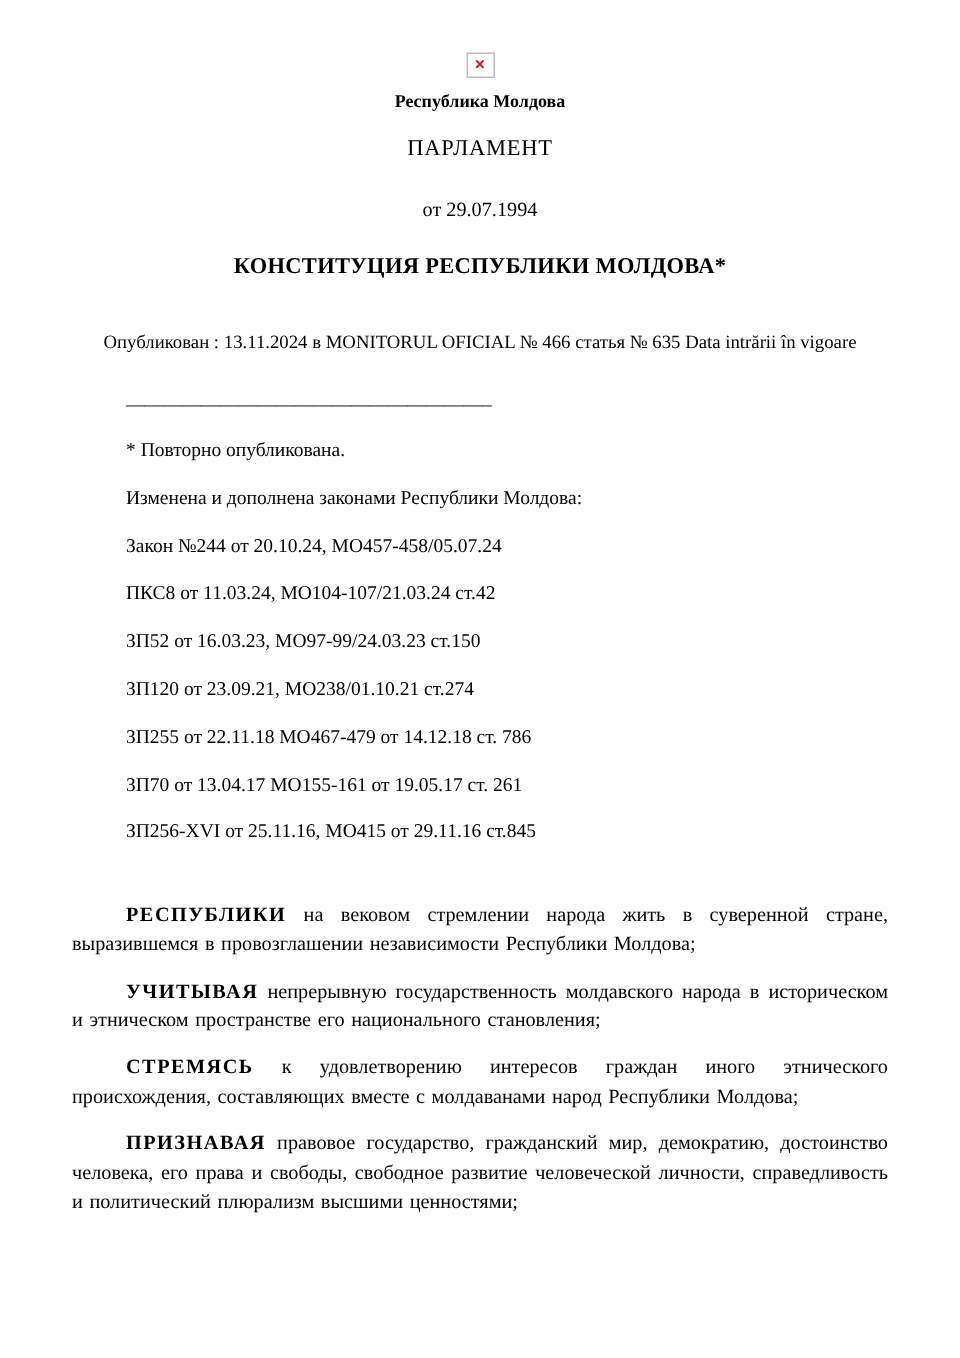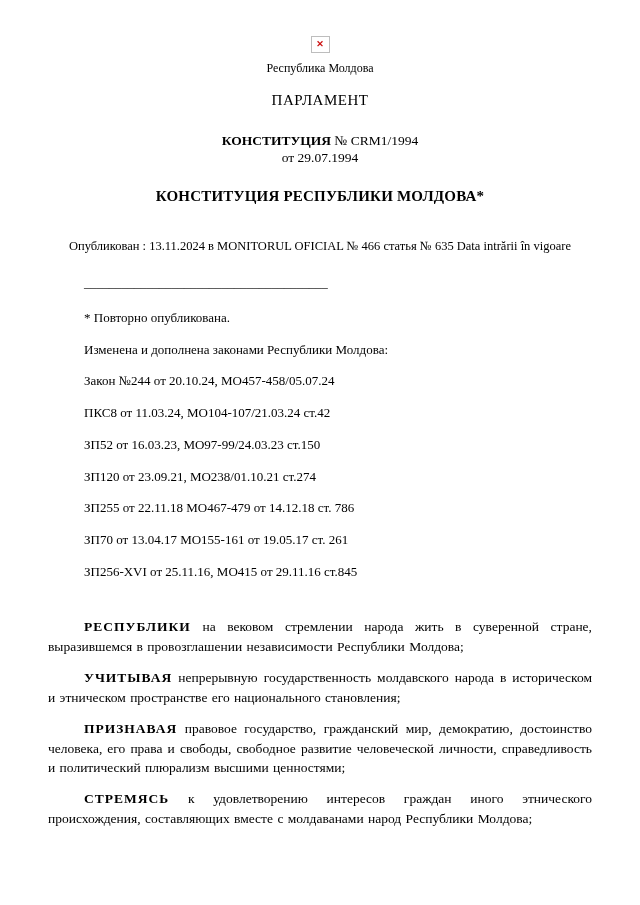--- a/index.html
+++ b/index.html
@@ -35,21 +35,21 @@
   .broken-img .x-glyph {
     color: #cc1111;
     font-size: 9px;
     line-height: 1;
     font-family: "Liberation Sans", sans-serif;
     font-weight: bold;
   }
 
   .org-name {
     font-size: 12px;
-    font-weight: normal;
+    font-weight: bold;
     margin-bottom: 16px;
   }
   .parliament {
     font-size: 15px;
     margin-bottom: 24px;
     letter-spacing: 0.5px;
   }
   .doc-line {
     font-size: 13.5px;
     line-height: 1.25;
@@ -110,21 +110,20 @@
   <div class="center broken-img-wrap">
     <span class="broken-img">
       <span class="x-glyph">✕</span>
     </span>
   </div>
 
   <div class="center org-name">Республика Молдова</div>
 
   <div class="center parliament">ПАРЛАМЕНТ</div>
 
-  <div class="center doc-line"><span class="bold">КОНСТИТУЦИЯ</span><span> № CRM1/1994</span></div>
 
   <div class="center doc-date">от 29.07.1994</div>
 
   <div class="center doc-title">КОНСТИТУЦИЯ РЕСПУБЛИКИ МОЛДОВА*</div>
 
   <div class="published">Опубликован : 13.11.2024 в MONITORUL OFICIAL № 466 статья № 635 Data intrării în vigoare</div>
 
   <div class="separator">_______________________________________</div>
 
   <div class="annex-block">
@@ -135,17 +134,17 @@
     <div class="annex-line">ЗП52 от 16.03.23, МО97-99/24.03.23 ст.150</div>
     <div class="annex-line">ЗП120 от 23.09.21, МО238/01.10.21 ст.274</div>
     <div class="annex-line">ЗП255 от 22.11.18 МО467-479 от 14.12.18 ст. 786</div>
     <div class="annex-line">ЗП70 от 13.04.17 МО155-161 от 19.05.17 ст. 261</div>
     <div class="annex-line">ЗП256-XVI от 25.11.16, МО415 от 29.11.16 ст.845</div>
   </div>
 
   <div class="preamble">
     <p><span class="lead">РЕСПУБЛИКИ</span><span> на вековом стремлении народа жить в суверенной стране, выразившемся в провозглашении независимости Республики Молдова;</span></p>
     <p><span class="lead">УЧИТЫВАЯ</span><span> непрерывную государственность молдавского народа в историческом и этническом пространстве его национального становления;</span></p>
+    <p><span class="lead">СТРЕМЯСЬ</span><span> к удовлетворению интересов граждан иного этнического происхождения, составляющих вместе с молдаванами народ Республики Молдова;</span></p>
     <p><span class="lead">ПРИЗНАВАЯ</span><span> правовое государство, гражданский мир, демократию, достоинство человека, его права и свободы, свободное развитие человеческой личности, справедливость и политический плюрализм высшими ценностями;</span></p>
-    <p><span class="lead">СТРЕМЯСЬ</span><span> к удовлетворению интересов граждан иного этнического происхождения, составляющих вместе с молдаванами народ Республики Молдова;</span></p>
   </div>
 
 </div>
 
 </body></html>

